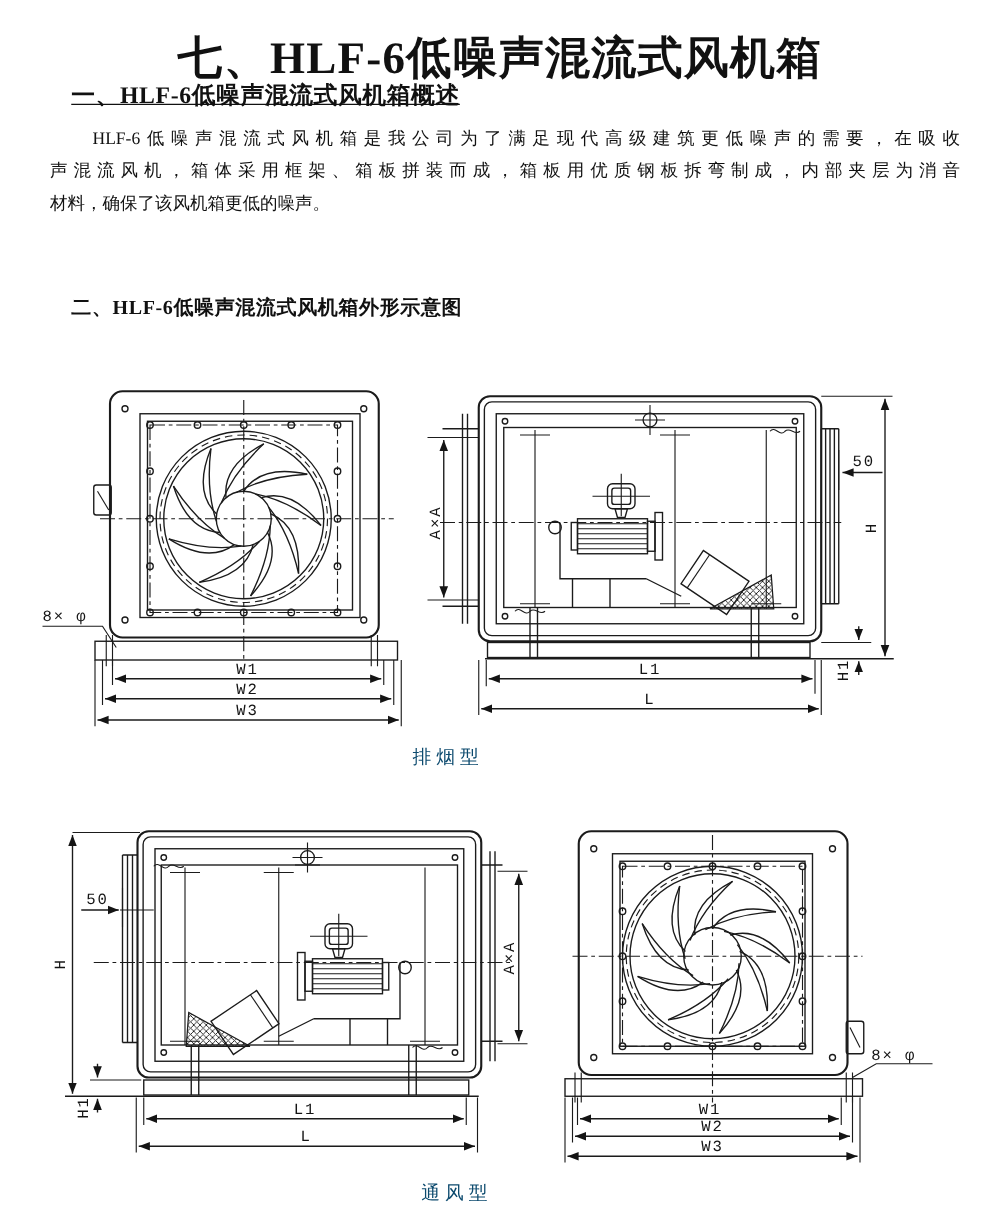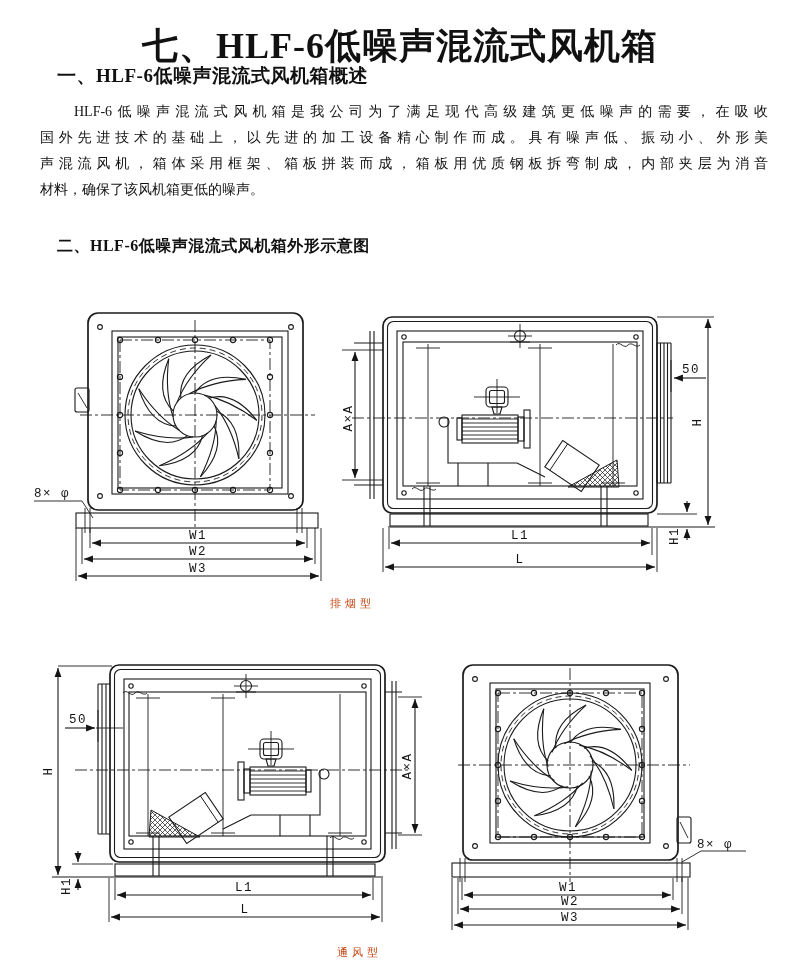--- a/index.html
+++ b/index.html
@@ -1,44 +1,43 @@
 <!DOCTYPE html>
 <html><head>
 <meta charset="utf-8">
 <style>
   html,body{margin:0;padding:0;}
   body{width:800px;height:976px;background:#ffffff;position:relative;overflow:hidden;
        font-family:"Liberation Serif","DejaVu Serif",serif;color:#111;}
   .abs{position:absolute;}
   .title{left:0;top:22px;width:800px;text-align:center;font-size:36px;font-weight:bold;letter-spacing:1px;}
-  .h2{left:57px;top:63px;font-size:19px;font-weight:bold;letter-spacing:0.5px;}
+  .h2{left:57px;top:63px;font-size:19px;font-weight:bold;letter-spacing:0.5px;text-decoration:underline;}
   .h2b{left:57px;top:236px;font-size:16px;font-weight:bold;letter-spacing:0.5px;}
   .para{left:40px;top:99px;width:728px;font-size:14px;line-height:26px;}
   .pline{text-align:justify;text-align-last:justify;}
   .pline.first{text-indent:34px;}
   .pline.last{text-align:right;text-align-last:left;}
-  .cap{font-size:11px;letter-spacing:4px;color:#c2410c;}
+  .cap{font-size:15px;letter-spacing:4px;color:#0c4a6e;}
   svg.fig{position:absolute;overflow:visible;}
   .ln{stroke:#1b1b1b;stroke-width:1.1;fill:none;}
   .thk{stroke-width:1.7;}
   .thin{stroke-width:0.9;}
   .cl{stroke-dasharray:12 3 3 3;stroke-width:0.9;}
   .dsh{stroke-dasharray:6 4;stroke-width:0.9;}
   .dt{font-family:"Liberation Mono","DejaVu Sans Mono",monospace;font-size:12.5px;
       letter-spacing:1.5px;fill:#141414;stroke:none;}
 </style>
 </head>
 <body>
 
 <div class="abs title">七、HLF-6低噪声混流式风机箱</div>
 <div class="abs h2">一、HLF-6低噪声混流式风机箱概述</div>
 
 <div class="abs para">
   <div class="pline first">HLF-6低噪声混流式风机箱是我公司为了满足现代高级建筑更低噪声的需要，在吸收</div>
-  <div class="pline">国外先进技术的基础上，以先进的加工设备精心制作而成。具有噪声低、振动小、外形美</div>
   <div class="pline">声混流风机，箱体采用框架、箱板拼装而成，箱板用优质钢板拆弯制成，内部夹层为消音</div>
   <div class="pline last">材料，确保了该风机箱更低的噪声。</div>
 </div>
 
 <div class="abs h2b">二、HLF-6低噪声混流式风机箱外形示意图</div>
 
 <svg class="fig" style="left:30px;top:300px" width="310" height="290" viewBox="0 0 310 290">
   <defs>
     <marker id="m1" viewBox="0 0 10 10" refX="9" refY="5" markerWidth="9" markerHeight="9" orient="auto-start-reverse">
       <path d="M0,1.5 L9,5 L0,8.5 Z" fill="#141414"></path>

